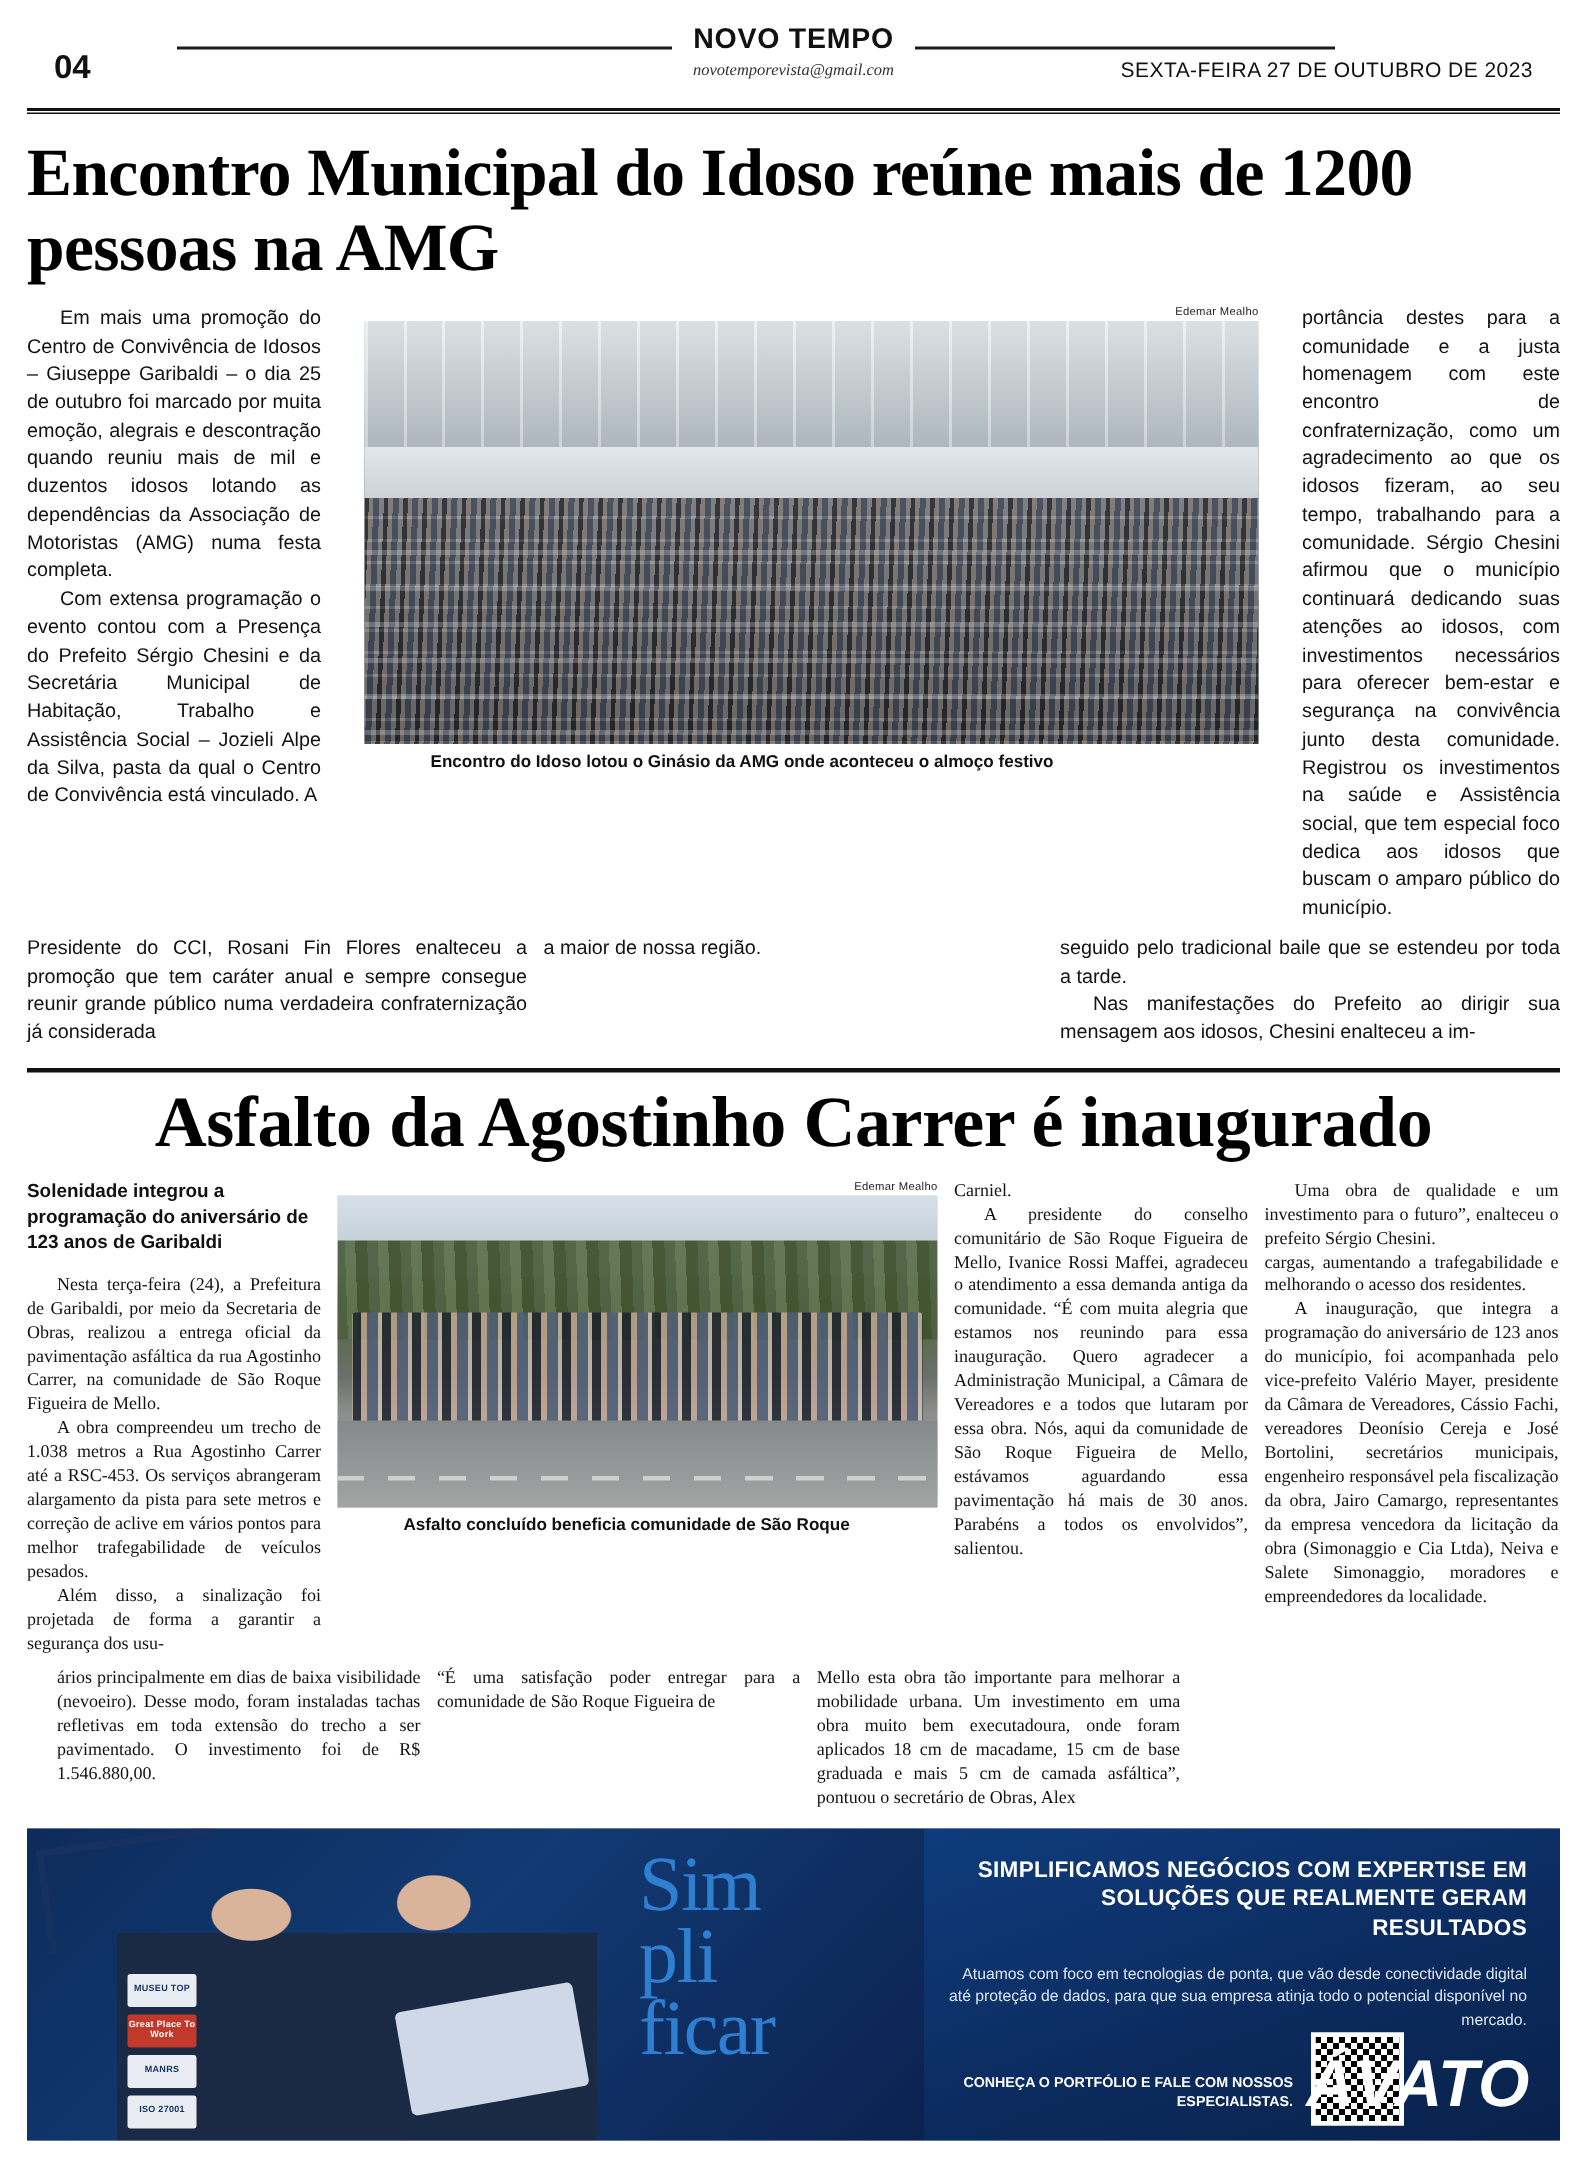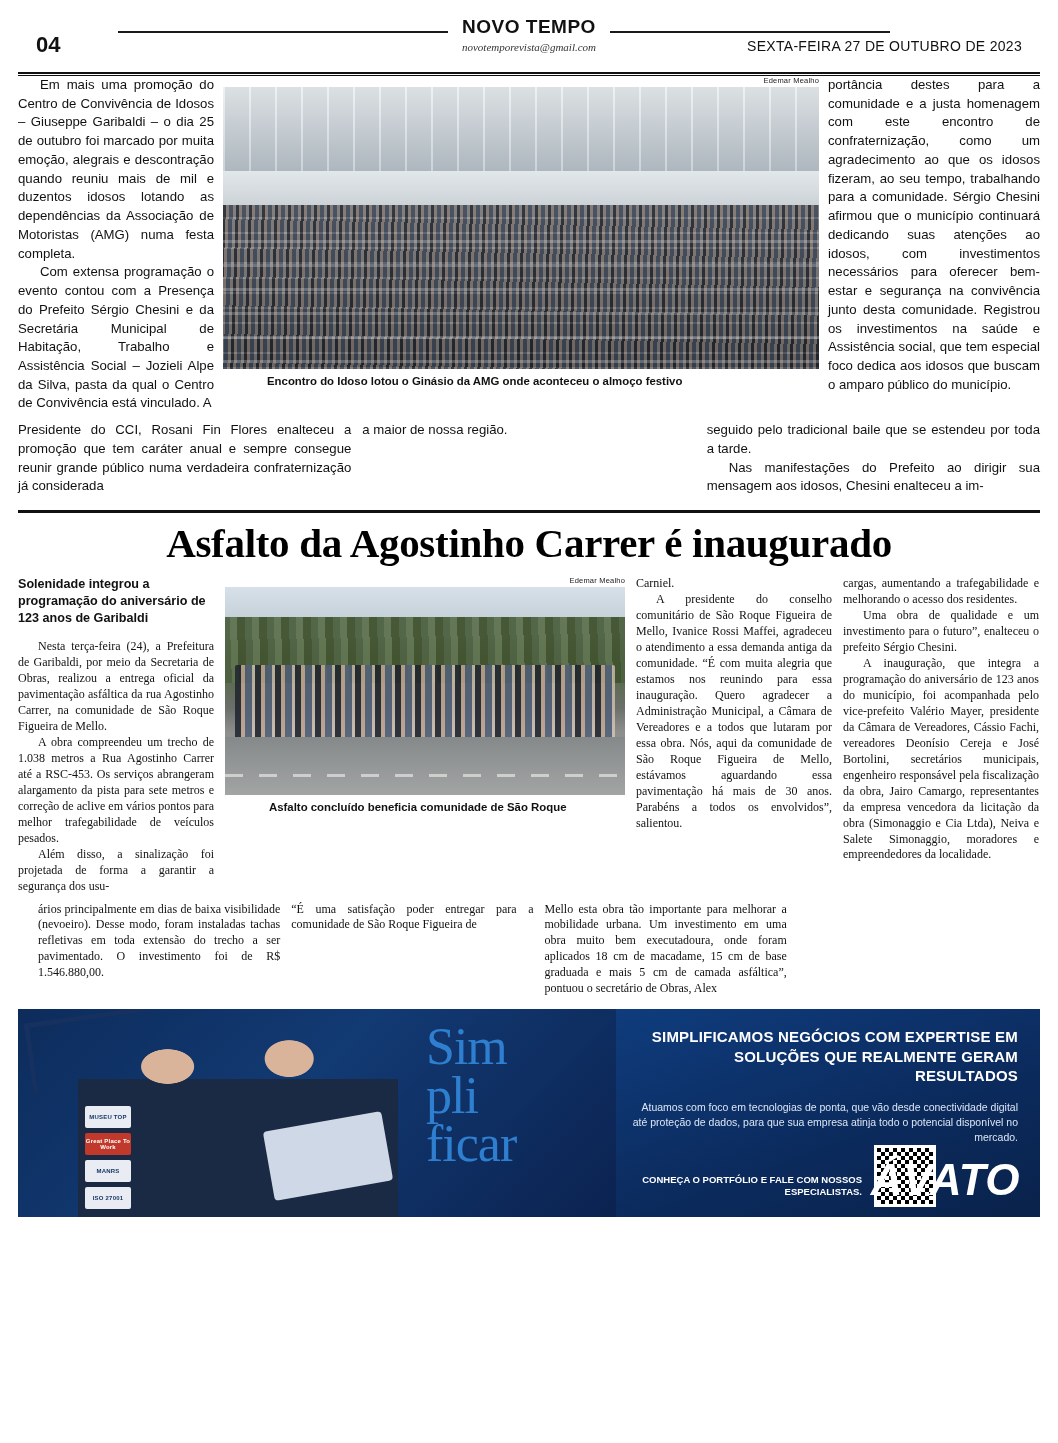--- a/index.html
+++ b/index.html
@@ -85,21 +85,21 @@
     font-weight: bold;
     font-size: 45px;
     line-height: 1.12;
     letter-spacing: -0.4px;
     margin: 14px 0 12px 0;
     color: #000;
   }
   .art1-grid {
     display: grid;
     grid-template-columns: 196px 596px 1fr;
-    gap: 0 9px;
+    gap: 0 29px;
   }
   .col-text {
     font-family: "Liberation Sans", sans-serif;
     font-size: 13.2px;
     line-height: 1.42;
     text-align: justify;
     color: #111;
   }
   .col-text p { margin: 0; text-indent: 22px; }
   .photo-block { position: relative; }
@@ -132,21 +132,21 @@
   }
 
   
   .divider-thick {
     border-top: 3px solid #111;
     margin: 14px 0 0 0;
   }
   .headline2 {
     font-family: "Liberation Serif", serif;
     font-weight: bold;
-    font-size: 41px;
+    font-size: 48px;
     line-height: 1.1;
     letter-spacing: -0.3px;
     margin: 8px 0 10px 0;
     text-align: center;
     color: #000;
   }
   .art2-grid {
     display: grid;
     grid-template-columns: 196px 400px 196px 196px;
     gap: 0 11px;
@@ -317,20 +317,21 @@
     <div class="rule-right"></div>
     <div class="page-number">04</div>
     <div class="mast-center">
       <div class="mast-title">NOVO TEMPO</div>
       <div class="mast-mail">novotemporevista@gmail.com</div>
     </div>
     <div class="issue-date">SEXTA-FEIRA 27 DE OUTUBRO DE 2023</div>
   </div>
   <div class="mast-bottom-rule"></div>
 
+  <h1 class="headline1">Encontro Municipal do Idoso reúne mais de 1200 pessoas na AMG</h1>
 
   <div class="art1-grid">
     <div class="col-text">
       <p>Em mais uma promoção do Centro de Convivência de Idosos – Giuseppe Garibaldi – o dia 25 de outubro foi marcado por muita emoção, alegrais e descontração quando reuniu mais de mil e duzentos idosos lotando as dependências da Associação de Motoristas (AMG) numa festa completa.</p>
       <p>Com extensa programação o evento contou com a Presença do Prefeito Sérgio Chesini e da Secretária Municipal de Habitação, Trabalho e Assistência Social – Jozieli Alpe da Silva, pasta da qual o Centro de Convivência está vinculado. A</p>
     </div>
 
     <div class="photo-block">
       <div class="credit">Edemar Mealho</div>
       <div class="photo photo-amg">
@@ -383,22 +384,22 @@
       </div>
       <div class="photo-caption">Asfalto concluído beneficia comunidade de São Roque</div>
     </div>
 
     <div class="serif-col">
       <p style="text-indent:0">Carniel.</p>
       <p>A presidente do conselho comunitário de São Roque Figueira de Mello, Ivanice Rossi Maffei, agradeceu o atendimento a essa demanda antiga da comunidade. “É com muita alegria que estamos nos reunindo para essa inauguração. Quero agradecer a Administração Municipal, a Câmara de Vereadores e a todos que lutaram por essa obra. Nós, aqui da comunidade de São Roque Figueira de Mello, estávamos aguardando essa pavimentação há mais de 30 anos. Parabéns a todos os envolvidos”, salientou.</p>
     </div>
 
     <div class="serif-col">
+      <p>Uma obra de qualidade e um investimento para o futuro”, enalteceu o prefeito Sérgio Chesini.</p>
       <p style="text-indent:0">cargas, aumentando a trafegabilidade e melhorando o acesso dos residentes.</p>
-      <p>Uma obra de qualidade e um investimento para o futuro”, enalteceu o prefeito Sérgio Chesini.</p>
       <p>A inauguração, que integra a programação do aniversário de 123 anos do município, foi acompanhada pelo vice-prefeito Valério Mayer, presidente da Câmara de Vereadores, Cássio Fachi, vereadores Deonísio Cereja e José Bortolini, secretários municipais, engenheiro responsável pela fiscalização da obra, Jairo Camargo, representantes da empresa vencedora da licitação da obra (Simonaggio e Cia Ltda), Neiva e Salete Simonaggio, moradores e empreendedores da localidade.</p>
     </div>
   </div>
 
   <div class="art2-lower">
     <div class="serif-col">
       <p style="text-indent:0">ários principalmente em dias de baixa visibilidade (nevoeiro). Desse modo, foram instaladas tachas refletivas em toda extensão do trecho a ser pavimentado. O investimento foi de R$ 1.546.880,00.</p>
     </div>
     <div class="serif-col">
       <p style="text-indent:0">“É uma satisfação poder entregar para a comunidade de São Roque Figueira de</p>

